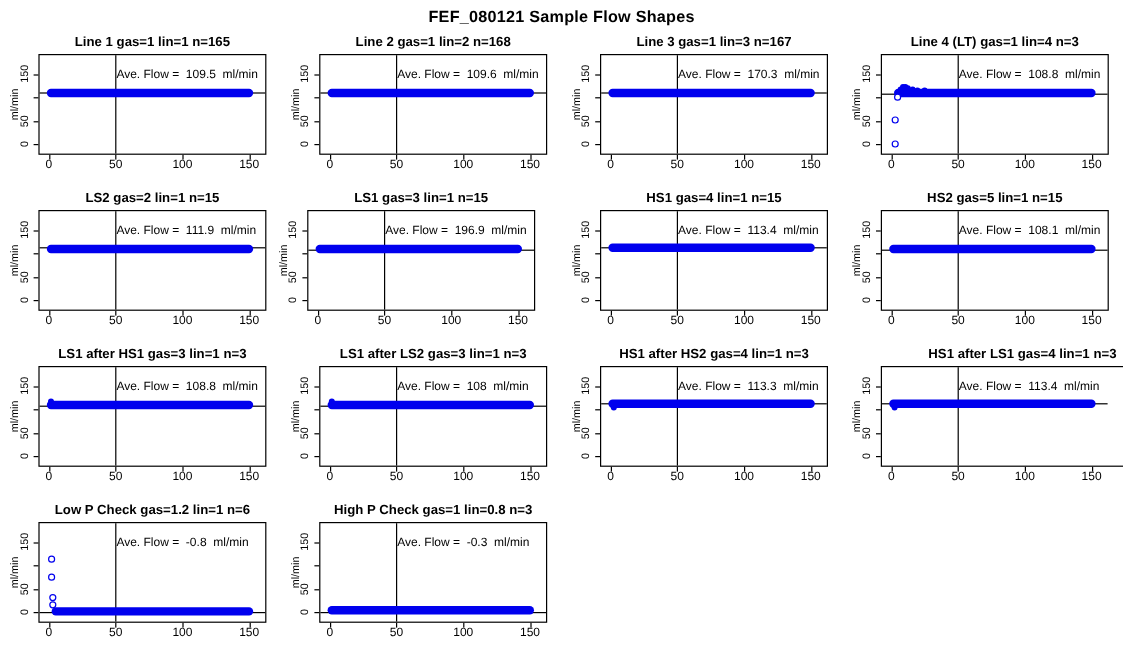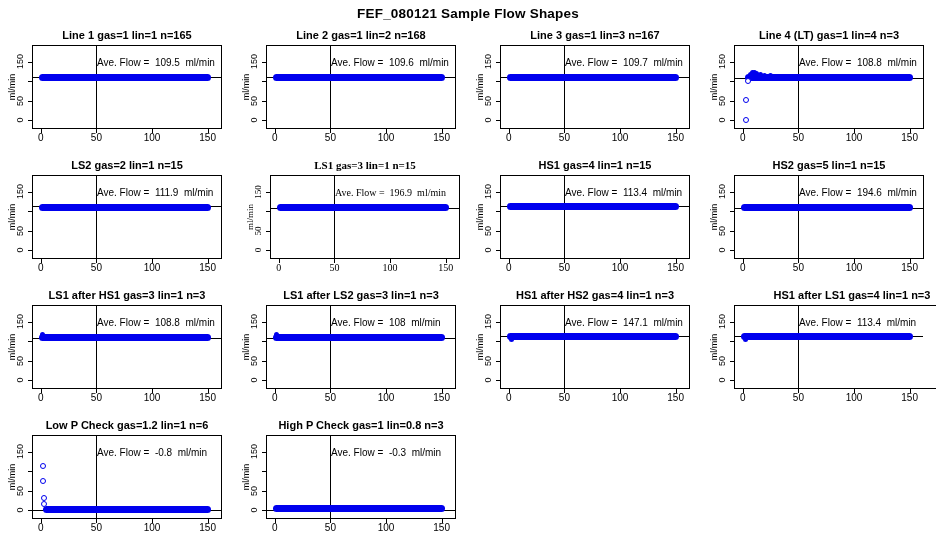--- a/index.html
+++ b/index.html
@@ -76,21 +76,21 @@
         <div class="ytick" style="top: 35.1429px;"></div>
         <div class="ytick" style="top: 15.619px;"></div>
         <div class="ynum" style="top: 8.61905px;">150</div>
       </div>
 
   <div class="panel" style="left: 500px; top: 45px;">
     <div class="ptitle">Line 3 gas=1 lin=3 n=167</div>
     <div class="vline" style="left: 63.4083px;"></div>
     <div class="hline" style="top: 31.3552px;"></div>
     <div class="band" style="left: 5.56213px; width: 172.426px; top: 27.8552px; background: rgb(0, 0, 238);"></div>
-    <div class="annot">Ave. Flow =  109.7  ml/min</div>
+    <div class="annot">Ave. Flow =  170.3  ml/min</div>
     <div class="ml">ml/min</div>
   <div class="xtick" style="left: 7.78698px;"></div>
         <div class="xlab" style="left: -7.21302px;">0</div>
         <div class="xtick" style="left: 63.4083px;"></div>
         <div class="xlab" style="left: 48.4083px;">50</div>
         <div class="xtick" style="left: 119.03px;"></div>
         <div class="xlab" style="left: 104.03px;">100</div>
         <div class="xtick" style="left: 174.651px;"></div>
         <div class="xlab" style="left: 159.651px;">150</div>
         <div class="ytick" style="top: 74.1905px;"></div>
@@ -153,21 +153,21 @@
         <div class="xlab" style="left: 159.651px;">150</div>
         <div class="ytick" style="top: 74.1905px;"></div>
         <div class="ynum" style="top: 67.1905px;">0</div>
         <div class="ytick" style="top: 54.6667px;"></div>
         <div class="ynum" style="top: 47.6667px;">50</div>
         <div class="ytick" style="top: 35.1429px;"></div>
         <div class="ytick" style="top: 15.619px;"></div>
         <div class="ynum" style="top: 8.61905px;">150</div>
       </div>
 
-  <div class="panel" style="left: 270px; top: 175px; font-family: Liberation Serif, serif;">
+  <div class="panel" style="left: 256px; top: 175px;">
     <div class="ptitle">LS1 gas=3 lin=1 n=15</div>
     <div class="vline" style="left: 63.4083px;"></div>
     <div class="hline" style="top: 31.9019px;"></div>
     <div class="band" style="left: 5.56213px; width: 172.426px; top: 28.1286px; background: rgb(0, 0, 238);"></div>
     <div class="annot">Ave. Flow =  196.9  ml/min</div>
     <div class="ml">ml/min</div>
   <div class="xtick" style="left: 7.78698px;"></div>
         <div class="xlab" style="left: -7.21302px;">0</div>
         <div class="xtick" style="left: 63.4083px;"></div>
         <div class="xlab" style="left: 48.4083px;">50</div>
@@ -206,21 +206,21 @@
         <div class="ytick" style="top: 35.1429px;"></div>
         <div class="ytick" style="top: 15.619px;"></div>
         <div class="ynum" style="top: 8.61905px;">150</div>
       </div>
 
   <div class="panel" style="left: 734px; top: 175px;">
     <div class="ptitle">HS2 gas=5 lin=1 n=15</div>
     <div class="vline" style="left: 63.4083px;"></div>
     <div class="hline" style="top: 31.98px;"></div>
     <div class="band" style="left: 5.56213px; width: 172.426px; top: 28.3238px; background: rgb(0, 0, 238);"></div>
-    <div class="annot">Ave. Flow =  194.6  ml/min</div>
+    <div class="annot">Ave. Flow =  108.1  ml/min</div>
     <div class="ml">ml/min</div>
   <div class="xtick" style="left: 7.78698px;"></div>
         <div class="xlab" style="left: -7.21302px;">0</div>
         <div class="xtick" style="left: 63.4083px;"></div>
         <div class="xlab" style="left: 48.4083px;">50</div>
         <div class="xtick" style="left: 119.03px;"></div>
         <div class="xlab" style="left: 104.03px;">100</div>
         <div class="xtick" style="left: 174.651px;"></div>
         <div class="xlab" style="left: 159.651px;">150</div>
         <div class="ytick" style="top: 74.1905px;"></div>
@@ -280,21 +280,21 @@
         <div class="ytick" style="top: 35.1429px;"></div>
         <div class="ytick" style="top: 15.619px;"></div>
         <div class="ynum" style="top: 8.61905px;">150</div>
       </div>
 
   <div class="panel" style="left: 500px; top: 305px;">
     <div class="ptitle">HS1 after HS2 gas=4 lin=1 n=3</div>
     <div class="vline" style="left: 63.4083px;"></div>
     <div class="hline" style="top: 29.9495px;"></div>
     <div class="band" style="left: 5.56213px; width: 172.426px; top: 27.3476px; background: rgb(0, 0, 238);"></div>
-    <div class="annot">Ave. Flow =  147.1  ml/min</div>
+    <div class="annot">Ave. Flow =  113.3  ml/min</div>
     <div class="ml">ml/min</div>
   <div class="dot" style="left: 8.12426px; top: 30.581px; background: rgb(0, 0, 238);"></div>
         <div class="xtick" style="left: 7.78698px;"></div>
         <div class="xlab" style="left: -7.21302px;">0</div>
         <div class="xtick" style="left: 63.4083px;"></div>
         <div class="xlab" style="left: 48.4083px;">50</div>
         <div class="xtick" style="left: 119.03px;"></div>
         <div class="xlab" style="left: 104.03px;">100</div>
         <div class="xtick" style="left: 174.651px;"></div>
         <div class="xlab" style="left: 159.651px;">150</div>

